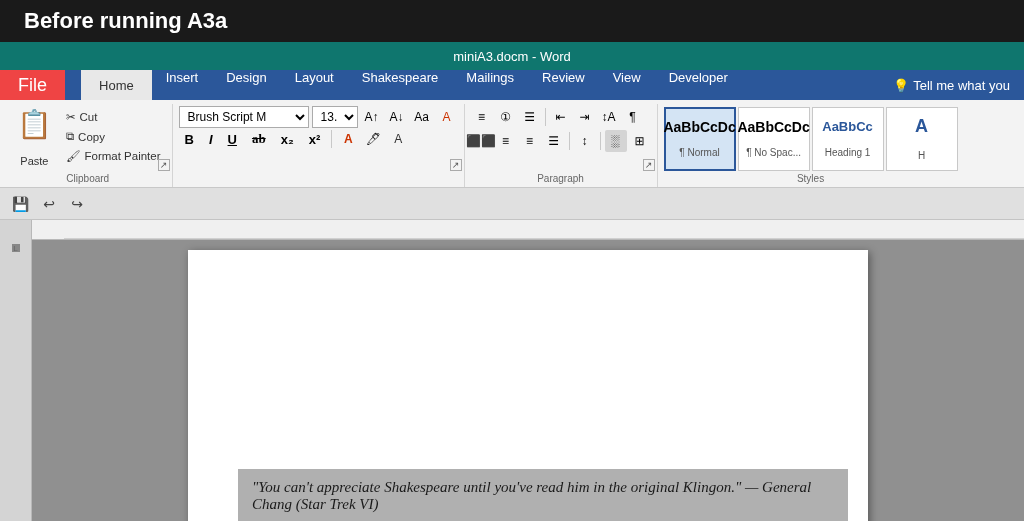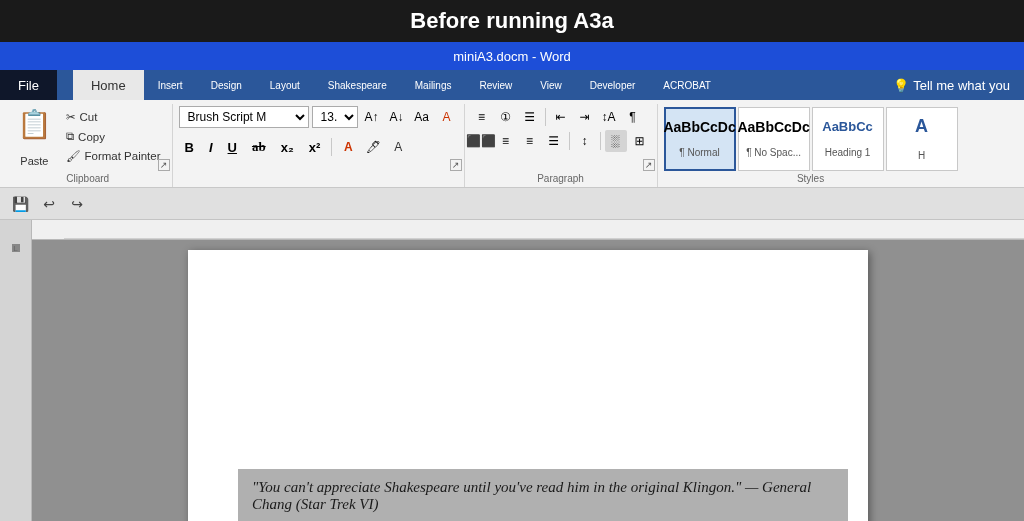--- a/index.html
+++ b/index.html
@@ -6,64 +6,63 @@
     body {
       background: #1a1a1a;
       font-family: 'Segoe UI', Arial, sans-serif;
       width: 1024px;
       height: 521px;
       overflow: hidden;
     }
 
     
     .title-bar {
-      background: #1d4ed8;
+      background: #0f766e;
       color: white;
       text-align: center;
       font-size: 13px;
       padding: 4px 0;
       height: 28px;
       display: flex;
       align-items: center;
       justify-content: center;
     }
 
     
     .menu-bar {
       background: #2b579a;
       display: flex;
       align-items: stretch;
       height: 30px;
     }
     .menu-bar .file-tab {
-      background: #0f172a;
+      background: #ef4444;
       color: white;
-      font-size: 13px;
+      font-size: 18px;
       padding: 8px 18px;
       display: flex;
       align-items: center;
       cursor: pointer;
       font-weight: 500;
     }
     .menu-bar .active-tab {
       background: #e8e8e8;
       color: #333;
       font-size: 13px;
       padding: 0 18px;
       display: flex;
       align-items: center;
       cursor: pointer;
       margin-left: 16px;
     }
     .menu-bar .menu-item {
       color: white;
-      font-size: 10px;
+      font-size: 13px;
       padding: 0 14px;
       display: flex;
-      align-items: center;
       cursor: pointer;
     }
     .menu-bar .tell-me {
       margin-left: auto;
       color: white;
       font-size: 13px;
       padding: 0 14px;
       display: flex;
       align-items: center;
       gap: 4px;
@@ -148,21 +147,21 @@
       cursor: pointer;
       padding: 1px 4px;
       border: 1px solid transparent;
       border-radius: 2px;
       white-space: nowrap;
     }
 
     
     .font-group .ribbon-group-content {
       flex-direction: column;
-      gap: 8px;
+      gap: 0;
     }
     .font-row1, .font-row2 {
       display: flex;
       flex-direction: row;
       align-items: center;
       gap: 3px;
     }
     .font-select {
       font-size: 12px;
       height: 22px;
@@ -358,21 +357,20 @@
     
     .page-title-bar {
       background: #1a1a1a;
       color: white;
       font-size: 22px;
       font-weight: bold;
       padding: 8px 24px;
       height: 42px;
       display: flex;
       align-items: center;
-      justify-content: center;
     }
 
     
     .expand-btn {
       font-size: 9px;
       color: #555;
       cursor: pointer;
       position: absolute;
       bottom: 16px;
       right: 2px;
@@ -429,23 +427,20 @@
     <span>Mailings</span>
   </div>
   <div class="menu-item">
     <span>Review</span>
   </div>
   <div class="menu-item">
     <span>View</span>
   </div>
   <div class="menu-item">
     <span>Developer</span>
-  </div>
-  <div class="menu-item">
-    <span>ACROBAT</span>
   </div>
   <div class="tell-me">
     <span>💡</span>
     <span>Tell me what you</span>
   </div>
 </div>
 
 <div class="ribbon">
 
   <div class="ribbon-group clipboard-group">

